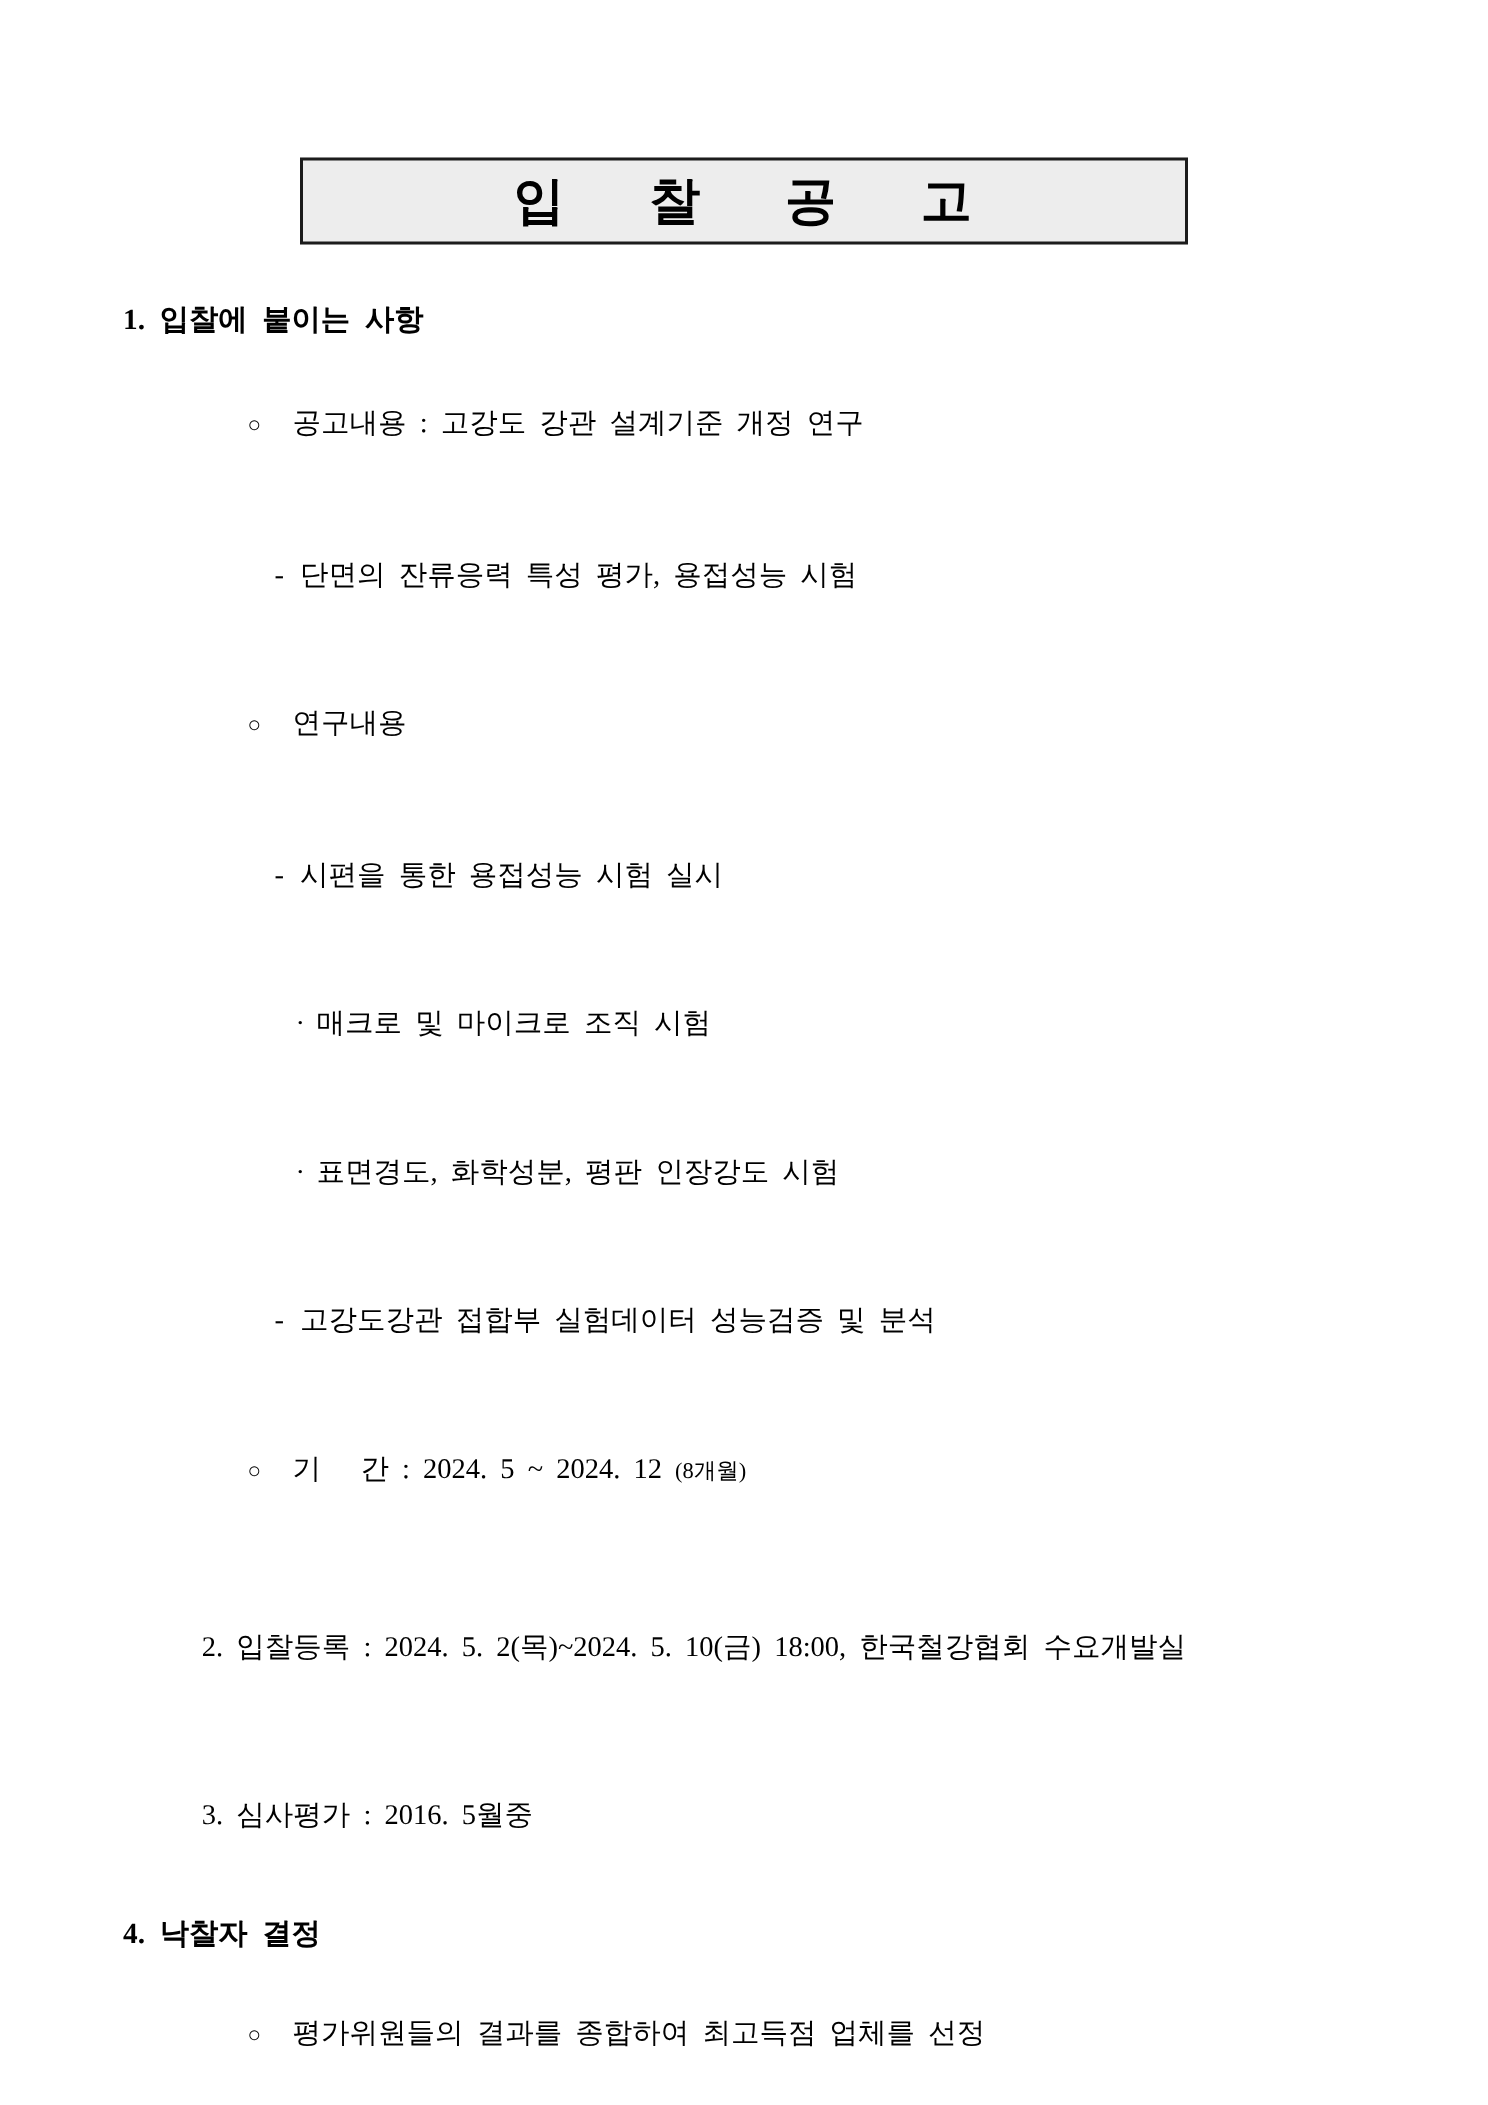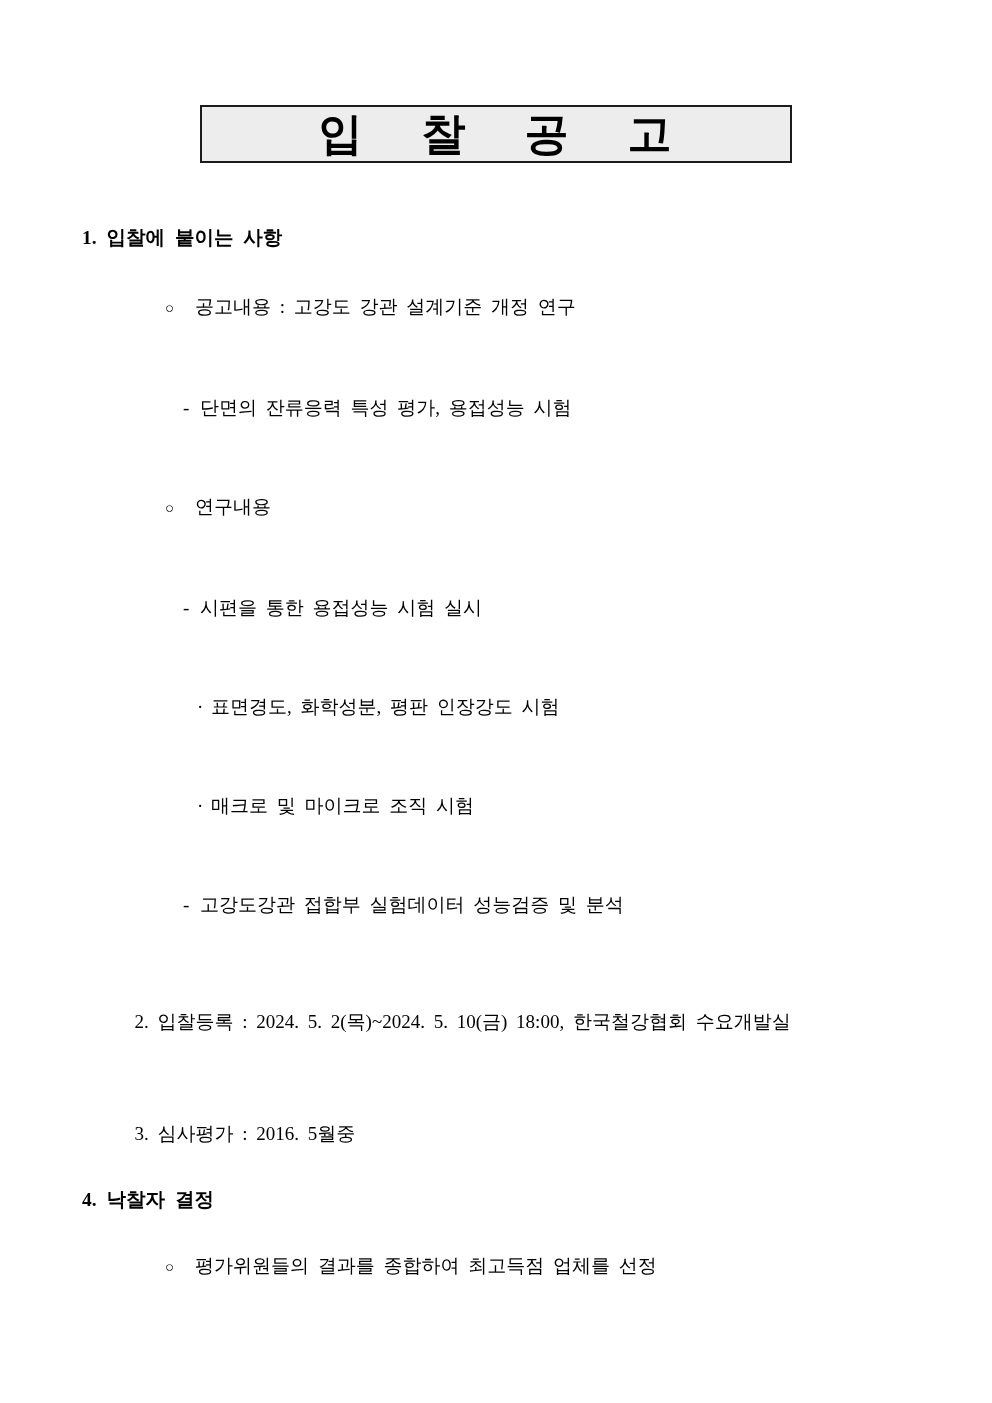--- a/index.html
+++ b/index.html
@@ -12,21 +12,21 @@
   .page { position:relative; width:992px; height:1403px; background:#ffffff; overflow:hidden; }
 
   .title-box {
     margin:105px 0 0 200px;
     width:592px; height:58px;
     background:#ededed;
     border:2px solid #1c1c1c;
     display:flex; align-items:center; justify-content:center;
   }
   .title-text {
-    font-size:44px; font-weight:bold;
+    font-size:34px; font-weight:bold;
     letter-spacing:2px; word-spacing:44px;
     white-space:pre;
   }
 
   .content { padding-left:82px; padding-right:20px; }
 
   .sec-h {
     font-weight:bold; font-size:19.5px; line-height:33px;
     word-spacing:5px; white-space:pre-wrap;
   }
@@ -44,55 +44,58 @@
   .ind-dash   { padding-left:31px; }
   .ind-dot    { padding-left:45px; }
   .marker { display:inline-block; }
   .marker-circle { width:30px; font-size:15px; }
   .marker-dash   { width:17px; }
   .marker-dot    { width:14px; }
   .small { font-size:15px; }
 
   .sec2 { margin-top:18px; }
   .sec3 { margin-top:13px; }
-  .sec4h { }
+  .sec4h { margin-top:13px; }
 </style>
 </head>
 <body>
 
 <div class="page">
 
   <div class="title-box">
     <span class="title-text">입 찰 공 고</span>
   </div>
 
   <div class="content">
 
-    <div class="sec-h" style="margin-top:58px;">1. 입찰에 붙이는 사항</div>
+    <div class="sec-h" style="margin-top:34px;">1. 입찰에 붙이는 사항</div>
     <div class="items1">
       <div class="line item ind-circle">
         <span class="marker marker-circle">○</span><span>공고내용 : 고강도 강관 설계기준 개정 연구</span>
       </div>
       <div class="line item ind-dash">
         <span class="marker marker-dash">-</span><span>단면의 잔류응력 특성 평가, 용접성능 시험</span>
       </div>
       <div class="line item ind-circle">
         <span class="marker marker-circle">○</span><span>연구내용</span>
       </div>
       <div class="line item ind-dash">
         <span class="marker marker-dash">-</span><span>시편을 통한 용접성능 시험 실시</span>
       </div>
       <div class="line item ind-dot">
-        <span class="marker marker-dot">·</span><span>표면경도, 화학성분, 평판 인장강도 시험</span>
+        <span class="marker marker-dot">·</span><span>매크로 및 마이크로 조직 시험</span>
       </div>
       <div class="line item ind-dot">
-        <span class="marker marker-dot">·</span><span>매크로 및 마이크로 조직 시험</span>
+        <span class="marker marker-dot">·</span><span>표면경도, 화학성분, 평판 인장강도 시험</span>
       </div>
       <div class="line item ind-dash">
         <span class="marker marker-dash">-</span><span>고강도강관 접합부 실험데이터 성능검증 및 분석</span>
+      </div>
+      <div class="line item ind-circle">
+        <span class="marker marker-circle">○</span><span>기   간 : 2024. 5 ~ 2024. 12 </span><span class="small">(8개월)</span>
       </div>
     </div>
 
     <div class="line sec2">
       <span class="b">2. 입찰등록</span><span> : </span><span>2024. 5. 2(목)~2024. 5. 10(금) 18:00, 한국철강협회 수요개발실</span>
     </div>
 
     <div class="line sec3">
       <span class="b">3. 심사평가</span><span> : </span><span>2016. 5월중</span>
     </div>

